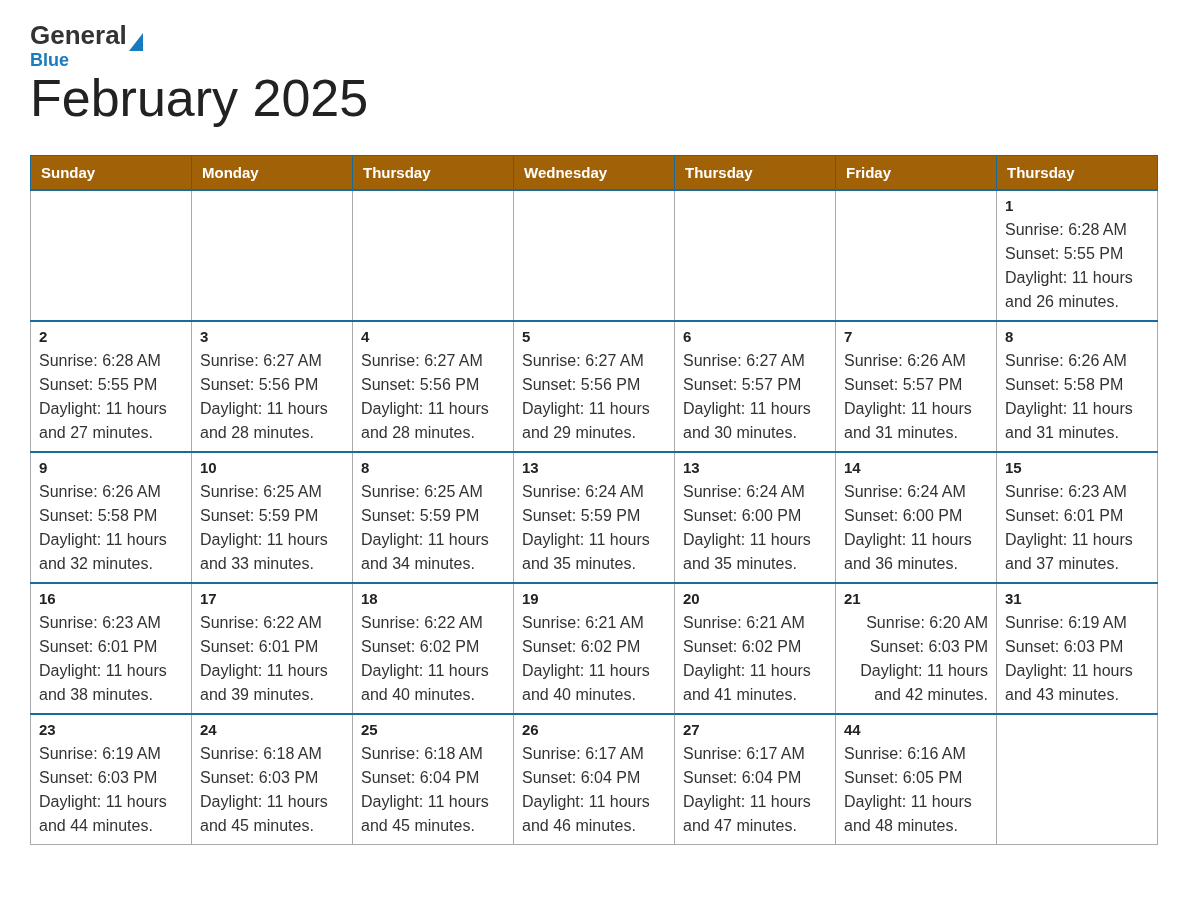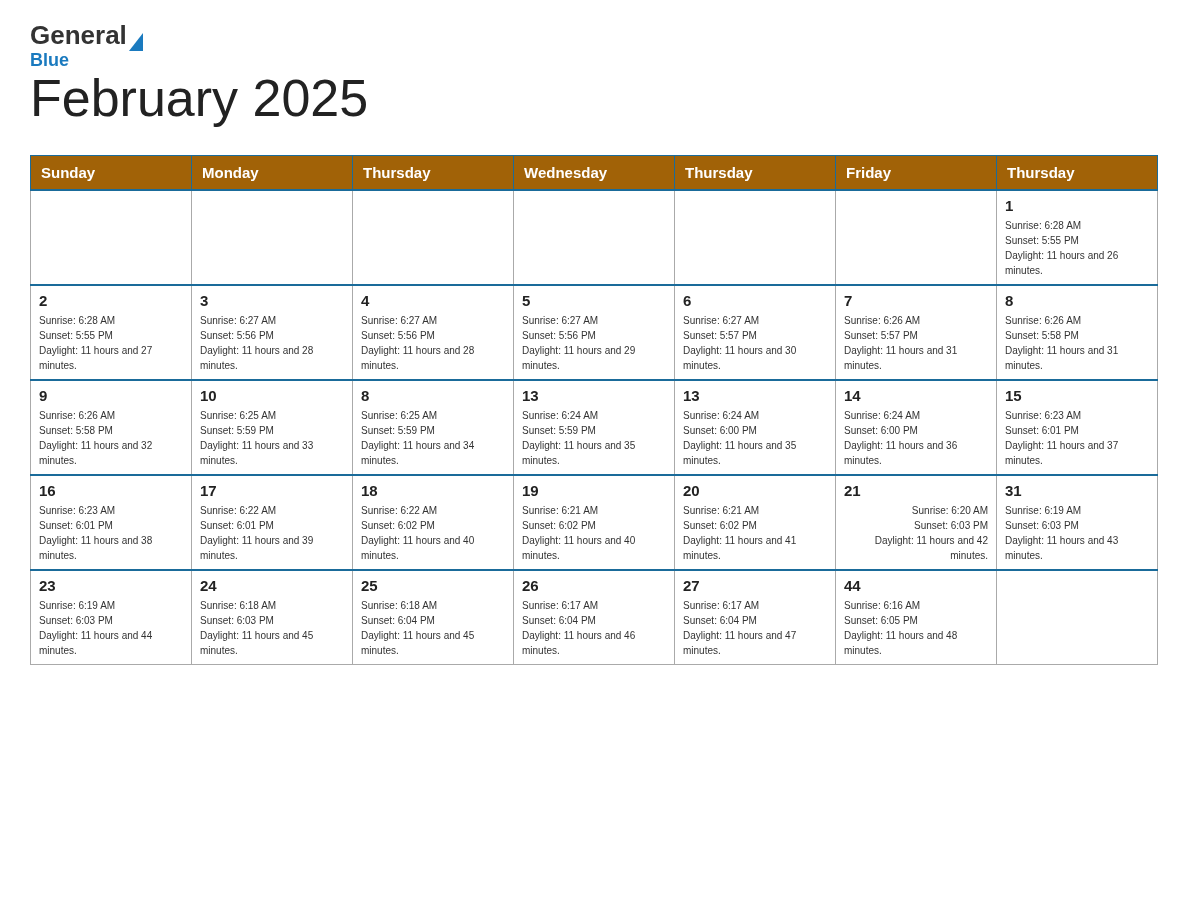--- a/index.html
+++ b/index.html
@@ -85,21 +85,21 @@
       border-top: 2px solid #1a6b9a;
     }
     .day-number {
       font-size: 15px;
       font-weight: bold;
       color: #222;
       display: block;
       margin-bottom: 4px;
     }
     .day-info {
-      font-size: 10px;
+      font-size: 16px;
       color: #333;
       line-height: 1.5;
     }
     .empty-cell {
       background: #fff;
     }
     .calendar tbody tr:first-child td {
       border-top: 2px solid #1a6b9a;
     }
   </style>

